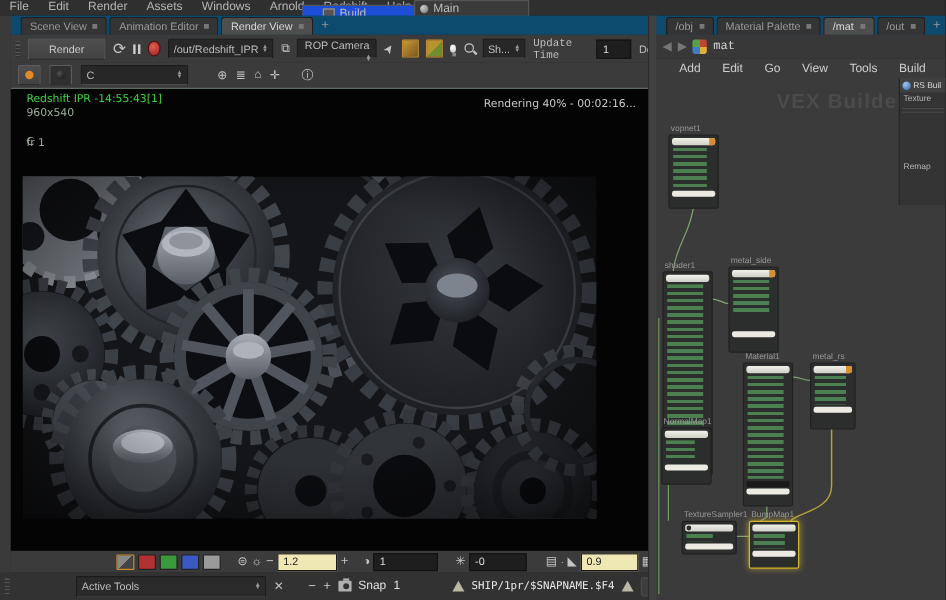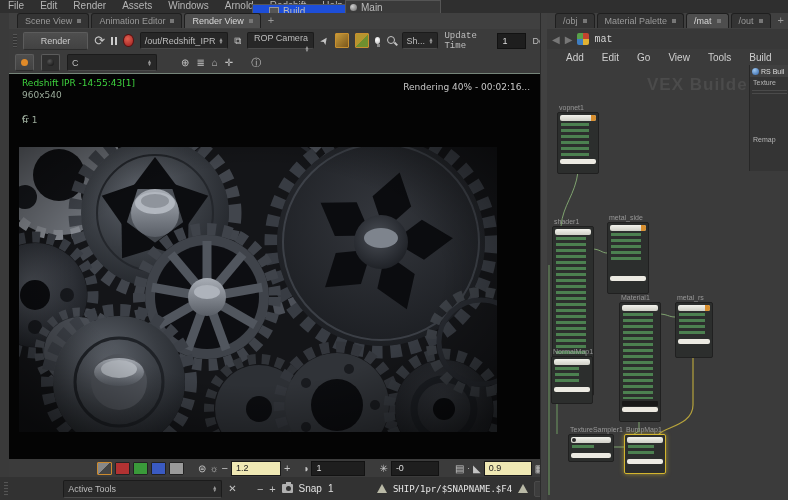--- a/index.html
+++ b/index.html
@@ -10,21 +10,21 @@
   .menubar{left:0;top:0;width:788px;height:13px;background:#2f2f2f;border-bottom:1px solid #1d1d1d;
            display:flex;align-items:flex-end;gap:0;overflow:hidden;}
   .menubar .mi{padding:0 8px;color:#b5b5b5;font-size:10px;line-height:15px;}
   .deskbox{position:absolute;left:252px;top:4px;width:78px;height:12px;background:#1d4ed8;
            border:1px solid #555;display:flex;align-items:center;gap:4px;padding:0 16px;color:#bbb;}
   .mainbox{position:absolute;left:345px;top:0px;width:86px;height:12px;background:#3a3a3a;
            border:1px solid #555;display:flex;align-items:center;gap:4px;padding:0 4px;color:#bbb;}
   .mon-ic{width:8px;height:6px;border:1px solid #999;background:#555;}
   .glob-ic{width:7px;height:7px;border-radius:50%;background:radial-gradient(circle at 35% 35%,#cfcfcf,#666);}
   
-  .tabbar{height:16px;background:#404040;display:flex;align-items:flex-start;gap:2px;padding-left:8px;}
+  .tabbar{height:16px;background:#0c4a6e;display:flex;align-items:center;gap:2px;padding-left:8px;}
   .tab{height:14px;background:#343434;color:#9a9a9a;font-size:9px;display:flex;align-items:center;
        gap:5px;padding:0 7px;border-radius:3px 3px 0 0;border:1px solid #1f1f1f;border-bottom:none;}
   .tab.active{background:#4e4e4e;color:#d8d8d8;}
   .tab .pin{width:4px;height:4px;background:#777;display:inline-block;}
   .tab-plus{color:#999;font-size:11px;padding:0 5px;line-height:14px;}
   
   .tb{background:#3b3b3b;border-bottom:1px solid #2a2a2a;display:flex;align-items:center;}
   .btn{background:linear-gradient(#4e4e4e,#424242);border:1px solid #5c5c5c;border-bottom-color:#2c2c2c;
        border-radius:2px;color:#ccc;font-size:9px;display:flex;align-items:center;justify-content:center;}
   .combo{background:#272727;border:1px solid #1b1b1b;border-bottom-color:#4a4a4a;border-radius:2px;

